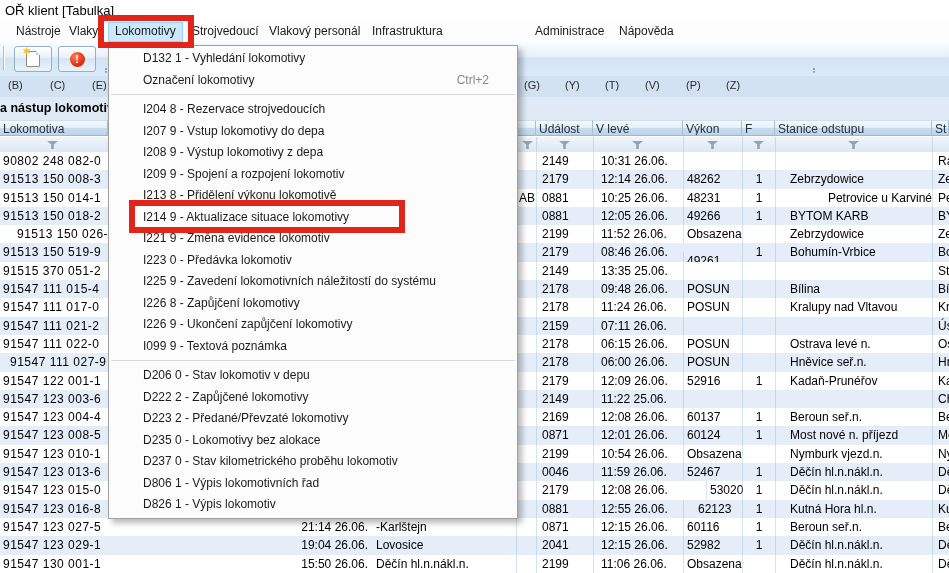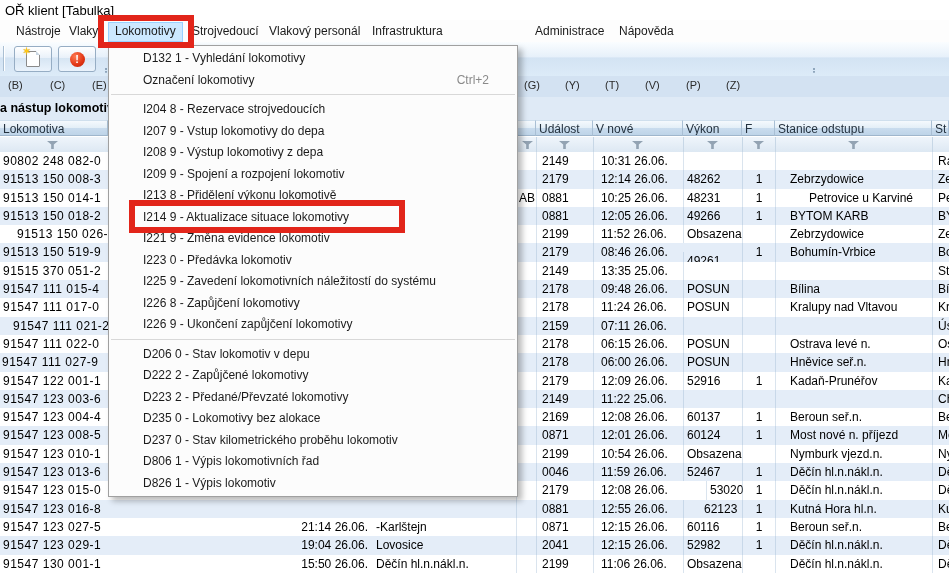--- a/index.html
+++ b/index.html
@@ -162,21 +162,21 @@
 
   <div class="panelbar">
     <span>a nástup lokomotiv</span>
   </div>
 
   <div class="grid">
     <div class="grid-header" id="grid-header">
         <div class="hcell" style="left: 0px; width: 108px;">Lokomotiva</div>
         <div class="hcell" style="left: 108px; width: 428px;"></div>
         <div class="hcell" style="left: 536px; width: 57px;">Událost</div>
-        <div class="hcell" style="left: 593px; width: 90px;">V nové</div>
+        <div class="hcell" style="left: 593px; width: 90px;">V levé</div>
         <div class="hcell" style="left: 683px; width: 59px;">Výkon</div>
         <div class="hcell" style="left: 742px; width: 33px;">F</div>
         <div class="hcell" style="left: 775px; width: 157px;">Stanice odstupu</div>
         <div class="hcell" style="left: 932px; width: 17px;">St</div>
       </div>
     <div class="filter-row" id="filter-row">
         <div class="fcell-line" style="left: 108px;"></div>
         <div class="fcell-line" style="left: 536px;"></div>
         <div class="fcell-line" style="left: 593px;"></div>
         <div class="fcell-line" style="left: 683px;"></div>
@@ -218,21 +218,21 @@
         </div>
         <div class="row">
           <div class="cell cell-loco" style="left: 0px; width: 108px; text-align: left; padding-left: 3px;">91513 150 014-1</div>
           <div class="cell" style="left: 250px; width: 120px; text-align: right; padding-right: 2px;"></div>
           <div class="cell" style="left: 374px; width: 142px; text-align: left; padding-left: 2px;"></div>
           <div class="cell b" style="left: 516px; width: 20px; text-align: right; padding-right: 1px;">AB</div>
           <div class="cell b" style="left: 536px; width: 57px; text-align: left; padding-left: 5px;">0881</div>
           <div class="cell b" style="left: 593px; width: 90px; text-align: left; padding-left: 7px;">10:25 26.06.</div>
           <div class="cell b" style="left: 683px; width: 59px; text-align: left; padding-left: 3px;">48231</div>
           <div class="cell b" style="left: 742px; width: 33px; text-align: center; padding-left: 0px;">1</div>
-          <div class="cell b" style="left: 775px; width: 157px; text-align: center; padding-left: 14px;">Petrovice u Karviné</div>
+          <div class="cell b" style="left: 775px; width: 157px; text-align: right; padding-left: 14px;">Petrovice u Karviné</div>
           <div class="cell b" style="left: 932px; width: 17px; text-align: left; padding-left: 5px;">Pe</div>
         </div>
         <div class="row">
           <div class="cell cell-loco" style="left: 0px; width: 108px; text-align: left; padding-left: 3px;">91513 150 018-2</div>
           <div class="cell" style="left: 250px; width: 120px; text-align: right; padding-right: 2px;"></div>
           <div class="cell" style="left: 374px; width: 142px; text-align: left; padding-left: 2px;"></div>
           <div class="cell b" style="left: 516px; width: 20px; text-align: right; padding-right: 1px;"></div>
           <div class="cell b" style="left: 536px; width: 57px; text-align: left; padding-left: 5px;">0881</div>
           <div class="cell b" style="left: 593px; width: 90px; text-align: left; padding-left: 7px;">12:05 26.06.</div>
           <div class="cell b" style="left: 683px; width: 59px; text-align: left; padding-left: 3px;">49266</div>
@@ -294,21 +294,21 @@
           <div class="cell" style="left: 374px; width: 142px; text-align: left; padding-left: 2px;"></div>
           <div class="cell b" style="left: 516px; width: 20px; text-align: right; padding-right: 1px;"></div>
           <div class="cell b" style="left: 536px; width: 57px; text-align: left; padding-left: 5px;">2178</div>
           <div class="cell b" style="left: 593px; width: 90px; text-align: left; padding-left: 7px;">11:24 26.06.</div>
           <div class="cell b" style="left: 683px; width: 59px; text-align: left; padding-left: 3px;">POSUN</div>
           <div class="cell b" style="left: 742px; width: 33px; text-align: center; padding-left: 0px;"></div>
           <div class="cell b" style="left: 775px; width: 157px; text-align: left; padding-left: 14px;">Kralupy nad Vltavou</div>
           <div class="cell b" style="left: 932px; width: 17px; text-align: left; padding-left: 5px;">Kr</div>
         </div>
         <div class="row">
-          <div class="cell cell-loco" style="left: 12px; width: 108px; text-align: left; padding-left: 1px;">91547 111 021-2</div>
+          <div class="cell cell-loco" style="left: 2px; width: 108px; text-align: left; padding-left: 1px;">91547 111 021-2</div>
           <div class="cell" style="left: 250px; width: 120px; text-align: right; padding-right: 2px;"></div>
           <div class="cell" style="left: 374px; width: 142px; text-align: left; padding-left: 2px;"></div>
           <div class="cell b" style="left: 516px; width: 20px; text-align: right; padding-right: 1px;"></div>
           <div class="cell b" style="left: 536px; width: 57px; text-align: left; padding-left: 5px;">2159</div>
           <div class="cell b" style="left: 593px; width: 90px; text-align: left; padding-left: 7px;">07:11 26.06.</div>
           <div class="cell b" style="left: 683px; width: 59px; text-align: left; padding-left: 3px;"></div>
           <div class="cell b" style="left: 742px; width: 33px; text-align: center; padding-left: 0px;"></div>
           <div class="cell b" style="left: 775px; width: 157px; text-align: left; padding-left: 14px;"></div>
           <div class="cell b" style="left: 932px; width: 17px; text-align: left; padding-left: 5px;">Ús</div>
         </div>
@@ -318,21 +318,21 @@
           <div class="cell" style="left: 374px; width: 142px; text-align: left; padding-left: 2px;"></div>
           <div class="cell b" style="left: 516px; width: 20px; text-align: right; padding-right: 1px;"></div>
           <div class="cell b" style="left: 536px; width: 57px; text-align: left; padding-left: 5px;">2178</div>
           <div class="cell b" style="left: 593px; width: 90px; text-align: left; padding-left: 7px;">06:15 26.06.</div>
           <div class="cell b" style="left: 683px; width: 59px; text-align: left; padding-left: 3px;">POSUN</div>
           <div class="cell b" style="left: 742px; width: 33px; text-align: center; padding-left: 0px;"></div>
           <div class="cell b" style="left: 775px; width: 157px; text-align: left; padding-left: 14px;">Ostrava levé n.</div>
           <div class="cell b" style="left: 932px; width: 17px; text-align: left; padding-left: 5px;">Os</div>
         </div>
         <div class="row">
-          <div class="cell cell-loco" style="left: 0px; width: 108px; text-align: left; padding-left: 2px;">91547 111 027-9</div>
+          <div class="cell cell-loco" style="left: 8px; width: 108px; text-align: left; padding-left: 2px;">91547 111 027-9</div>
           <div class="cell" style="left: 250px; width: 120px; text-align: right; padding-right: 2px;"></div>
           <div class="cell" style="left: 374px; width: 142px; text-align: left; padding-left: 2px;"></div>
           <div class="cell b" style="left: 516px; width: 20px; text-align: right; padding-right: 1px;"></div>
           <div class="cell b" style="left: 536px; width: 57px; text-align: left; padding-left: 5px;">2178</div>
           <div class="cell b" style="left: 593px; width: 90px; text-align: left; padding-left: 7px;">06:00 26.06.</div>
           <div class="cell b" style="left: 683px; width: 59px; text-align: left; padding-left: 3px;">POSUN</div>
           <div class="cell b" style="left: 742px; width: 33px; text-align: center; padding-left: 0px;"></div>
           <div class="cell b" style="left: 775px; width: 157px; text-align: left; padding-left: 14px;">Hněvice seř.n.</div>
           <div class="cell b" style="left: 932px; width: 17px; text-align: left; padding-left: 5px;">Hn</div>
         </div>
@@ -420,21 +420,21 @@
           <div class="cell b" style="left: 775px; width: 157px; text-align: left; padding-left: 14px;">Děčín hl.n.nákl.n.</div>
           <div class="cell b" style="left: 932px; width: 17px; text-align: left; padding-left: 5px;">Dě</div>
         </div>
         <div class="row">
           <div class="cell cell-loco" style="left: 0px; width: 108px; text-align: left; padding-left: 3px;">91547 123 016-8</div>
           <div class="cell" style="left: 250px; width: 120px; text-align: right; padding-right: 2px;"></div>
           <div class="cell" style="left: 374px; width: 142px; text-align: left; padding-left: 2px;"></div>
           <div class="cell b" style="left: 516px; width: 20px; text-align: right; padding-right: 1px;"></div>
           <div class="cell b" style="left: 536px; width: 57px; text-align: left; padding-left: 5px;">0881</div>
           <div class="cell b" style="left: 593px; width: 90px; text-align: left; padding-left: 7px;">12:55 26.06.</div>
-          <div class="cell b" style="left: 683px; width: 59px; text-align: left; padding-left: 20px;">62123</div>
+          <div class="cell b" style="left: 683px; width: 59px; text-align: left; padding-left: 14px;">62123</div>
           <div class="cell b" style="left: 742px; width: 33px; text-align: center; padding-left: 0px;">1</div>
           <div class="cell b" style="left: 775px; width: 157px; text-align: left; padding-left: 14px;">Kutná Hora hl.n.</div>
           <div class="cell b" style="left: 932px; width: 17px; text-align: left; padding-left: 5px;">Ku</div>
         </div>
         <div class="row">
           <div class="cell cell-loco" style="left: 0px; width: 108px; text-align: left; padding-left: 3px;">91547 123 027-5</div>
           <div class="cell" style="left: 250px; width: 120px; text-align: right; padding-right: 2px;">21:14 26.06.</div>
           <div class="cell" style="left: 374px; width: 142px; text-align: left; padding-left: 2px;">-Karlštejn</div>
           <div class="cell b" style="left: 516px; width: 20px; text-align: right; padding-right: 1px;"></div>
           <div class="cell b" style="left: 536px; width: 57px; text-align: left; padding-left: 5px;">0871</div>
@@ -479,20 +479,21 @@
       <div class="menu-item"><span>I207 9 - Vstup lokomotivy do depa</span></div>
       <div class="menu-item"><span>I208 9 - Výstup lokomotivy z depa</span></div>
       <div class="menu-item"><span>I209 9 - Spojení a rozpojení lokomotiv</span></div>
       <div class="menu-item"><span>I213 8 - Přidělení výkonu lokomotivě</span></div>
       <div class="menu-item annotated"><span>I214 9 - Aktualizace situace lokomotivy</span></div>
       <div class="menu-item"><span>I221 9 - Změna evidence lokomotiv</span></div>
       <div class="menu-item"><span>I223 0 - Předávka lokomotiv</span></div>
       <div class="menu-item"><span>I225 9 - Zavedení lokomotivních náležitostí do systému</span></div>
       <div class="menu-item"><span>I226 8 - Zapůjčení lokomotivy</span></div>
       <div class="menu-item"><span>I226 9 - Ukončení zapůjčení lokomotivy</span></div>
+      <div class="menu-item"><span>I099 9 - Textová poznámka</span></div>
       <div class="menu-sep"></div>
       <div class="menu-item"><span>D206 0 - Stav lokomotiv v depu</span></div>
       <div class="menu-item"><span>D222 2 - Zapůjčené lokomotivy</span></div>
       <div class="menu-item"><span>D223 2 - Předané/Převzaté lokomotivy</span></div>
       <div class="menu-item"><span>D235 0 - Lokomotivy bez alokace</span></div>
       <div class="menu-item"><span>D237 0 - Stav kilometrického proběhu lokomotiv</span></div>
       <div class="menu-item"><span>D806 1 - Výpis lokomotivních řad</span></div>
       <div class="menu-item"><span>D826 1 - Výpis lokomotiv</span></div>
     </div>
 

